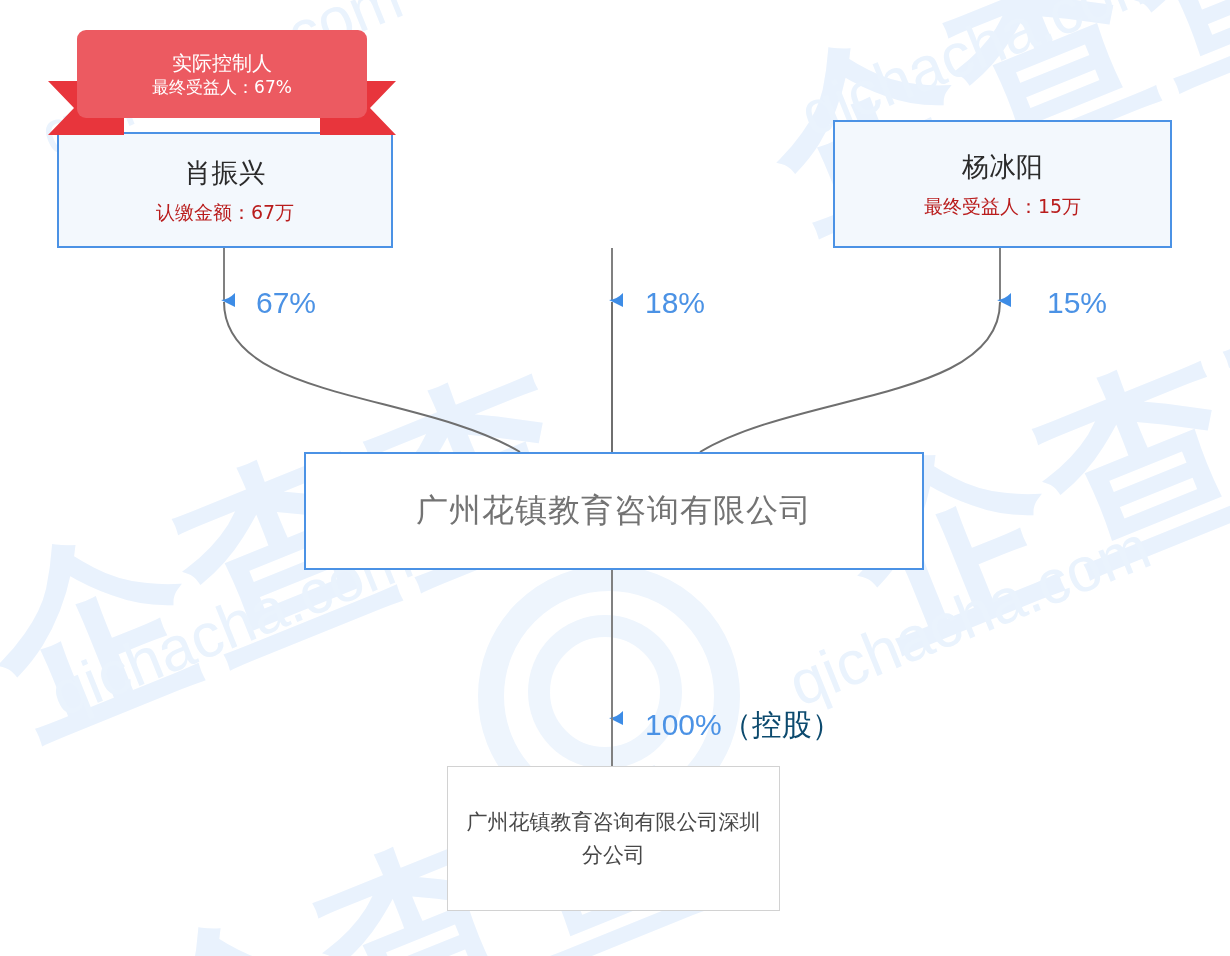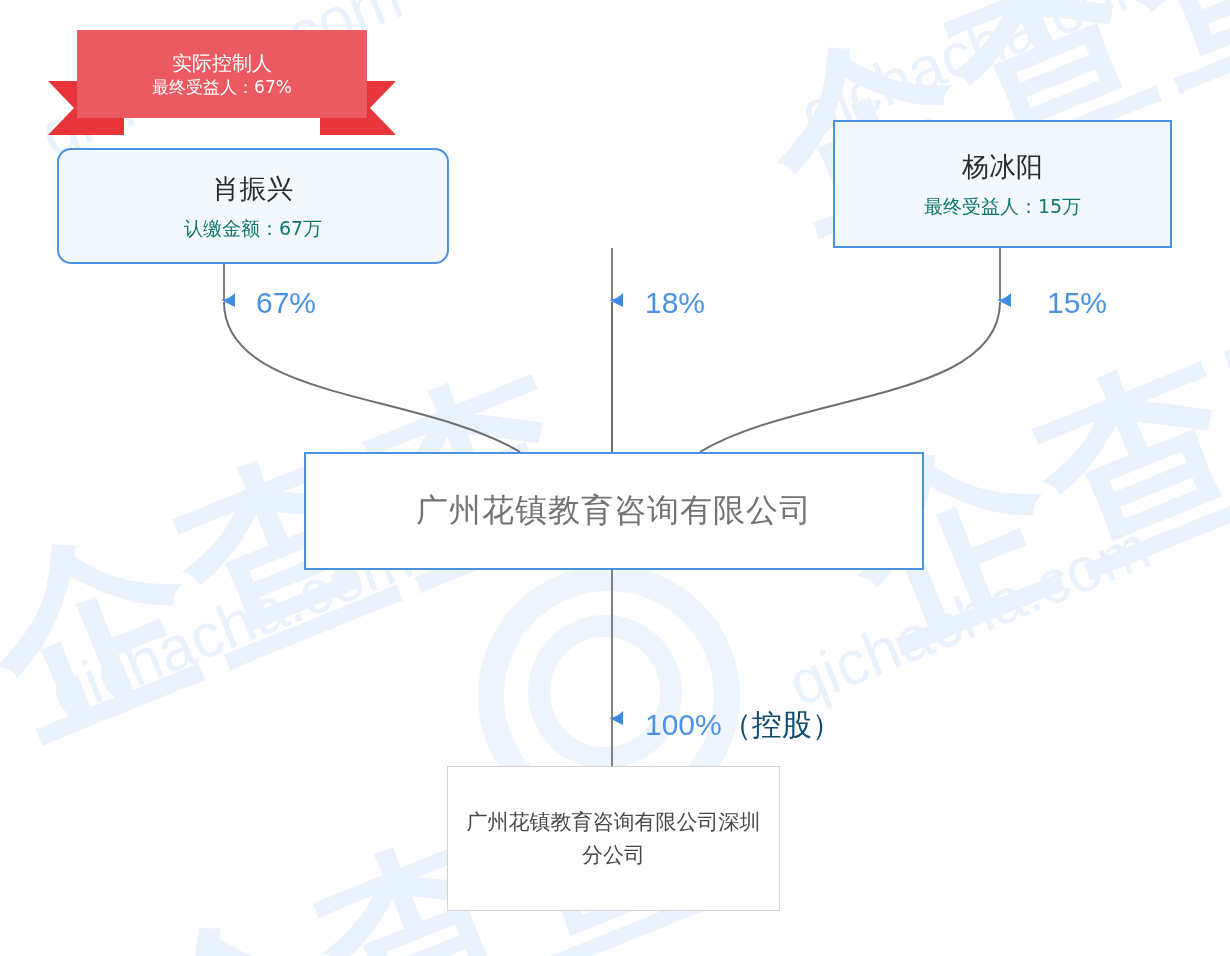--- a/index.html
+++ b/index.html
@@ -81,21 +81,21 @@
     border: 1px solid #d2d2d2;
   }
   .person-name {
     font-size: 27px;
     color: #2b2b2b;
     line-height: 1.25;
     font-family: "DejaVu Sans", sans-serif;
   }
   .person-sub {
     font-size: 19px;
-    color: #0f766e;
+    color: #b91c1c;
     margin-top: 11px;
     line-height: 1.2;
     font-family: "DejaVu Sans", sans-serif;
   }
   .main-name {
     font-size: 32px;
     color: #737373;
     letter-spacing: 1px;
     font-family: "DejaVu Sans", sans-serif;
   }
@@ -144,21 +144,21 @@
     right: 0;
     clip-path: polygon(0 0, 100% 0, calc(100% - 26px) 50%, 100% 100%, 0 100%);
   }
   .ribbon-body {
     position: absolute;
     left: 29px;
     top: 0;
     width: 290px;
     height: 88px;
     background: #ec5a61;
-    border-radius: 1px;
+    border-radius: 9px;
     display: flex;
     flex-direction: column;
     align-items: center;
     justify-content: center;
     color: #ffffff;
     font-family: "DejaVu Sans", sans-serif;
   }
   .ribbon-l1 {
     font-size: 20px;
     line-height: 1.3;
@@ -209,21 +209,21 @@
 
   <div class="ribbon" style="left:48px; top:30px;">
     <div class="ribbon-tail left"></div>
     <div class="ribbon-tail right"></div>
     <div class="ribbon-body">
       <div class="ribbon-l1">实际控制人</div>
       <div class="ribbon-l2">最终受益人：67%</div>
     </div>
   </div>
 
-  <div class="node node-person" style="left:57px; top:148px; width:392px; height:116px;border-radius:14px;">
+  <div class="node node-person" style="left:57px; top:132px; width:336px; height:116px;">
     <div class="person-name">肖振兴</div>
     <div class="person-sub">认缴金额：67万</div>
   </div>
 
 
   <div class="node node-person" style="left:833px; top:120px; width:339px; height:128px;">
     <div class="person-name">杨冰阳</div>
     <div class="person-sub">最终受益人：15万</div>
   </div>
 

